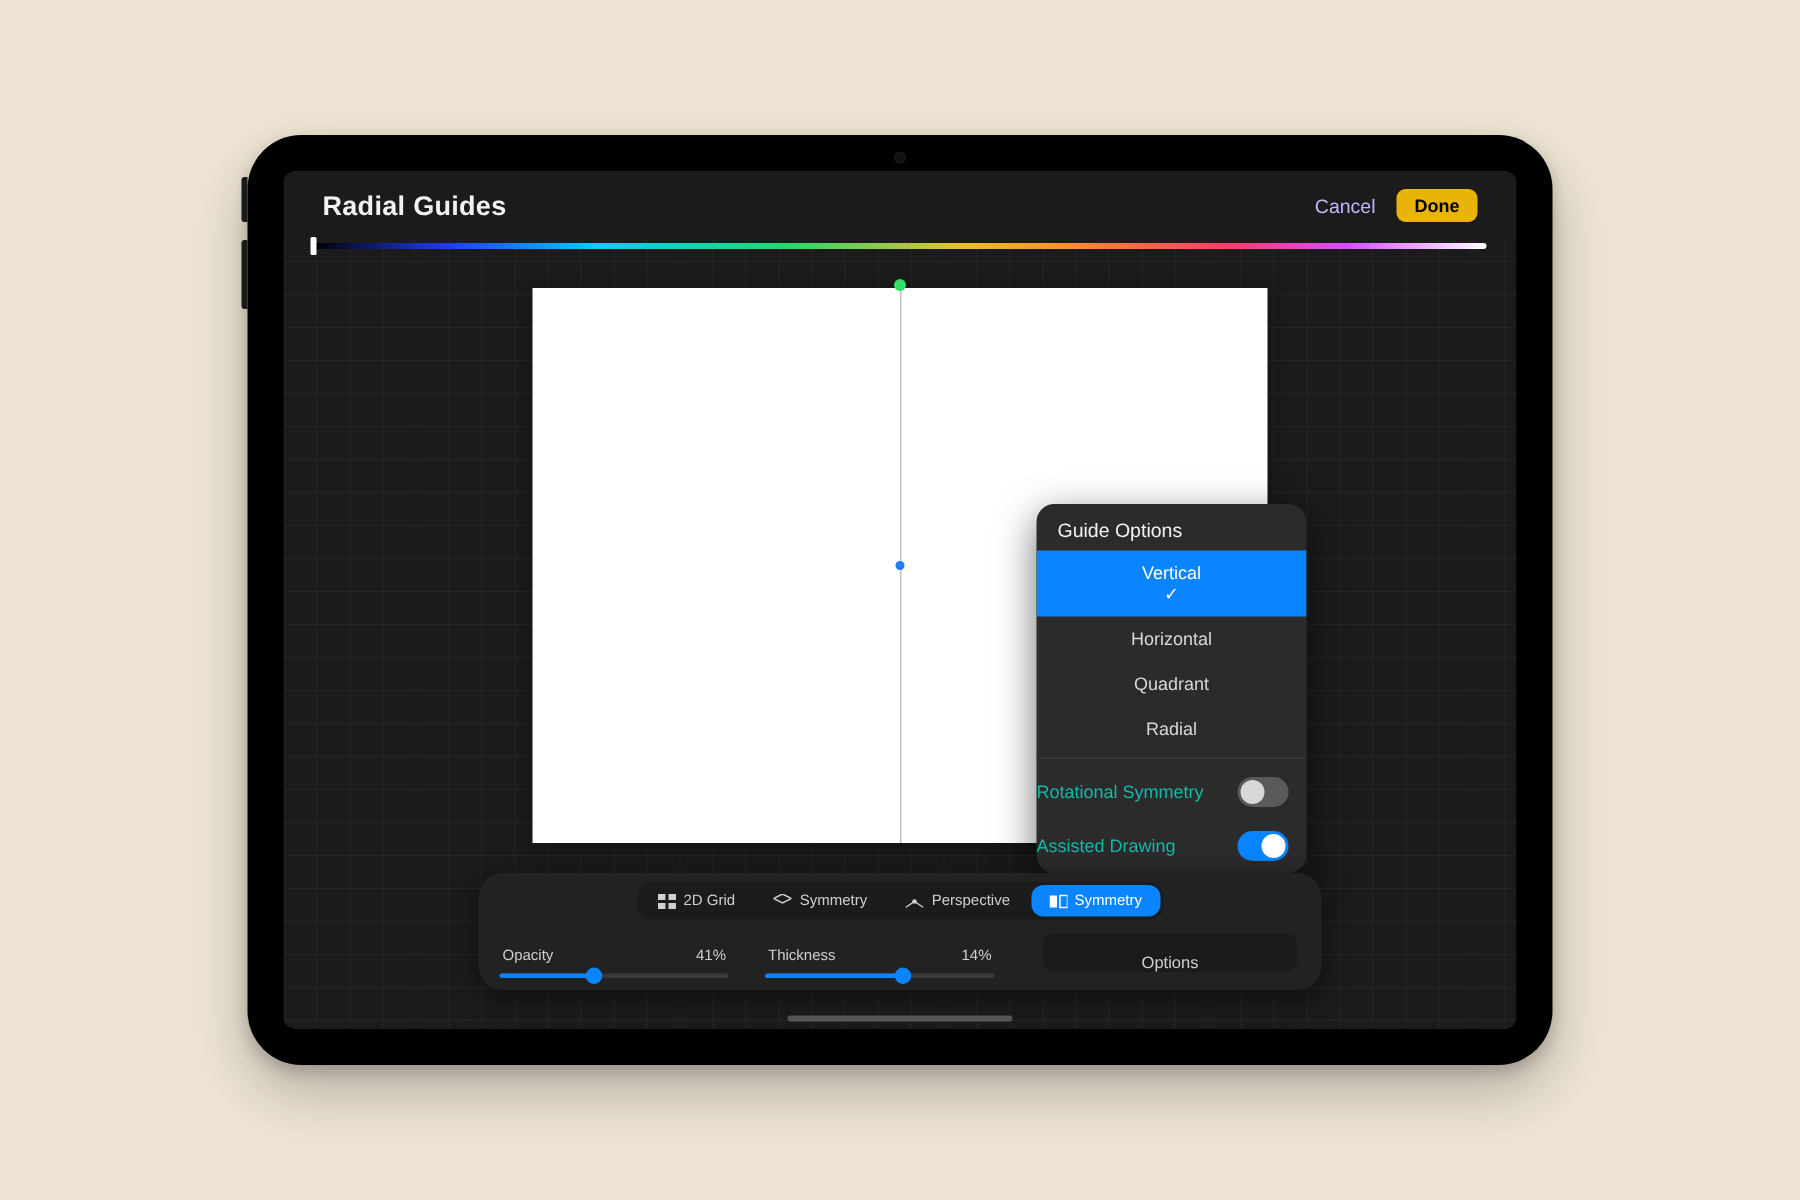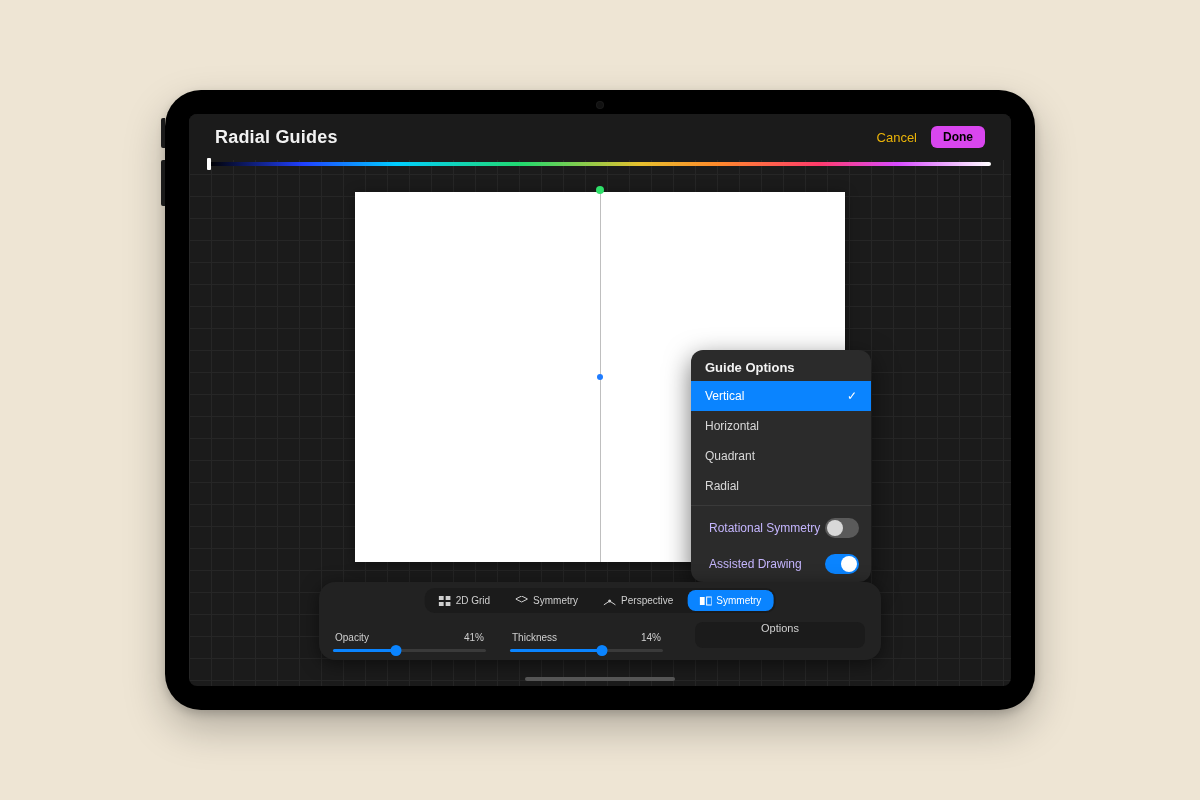--- a/index.html
+++ b/index.html
@@ -42,22 +42,22 @@
     position: absolute;
     top: 0; left: 0; right: 0;
     height: 46px;
     background: #1b1b1b;
     display: flex;
     align-items: center;
     padding: 0 26px;
   }
   .header .title { font-size: 18px; font-weight: 600; color: #f2f2f2; letter-spacing:.2px; }
   .header .spacer { flex: 1; }
-  .header .cancel { color: #eab308; font-size: 13px; margin-right: 14px; cursor: pointer; }
-  .header .done { background: #d946ef; color: #000; font-size: 12px; font-weight: 600; padding: 4px 12px; border-radius: 6px; cursor: pointer; }
+  .header .cancel { color: #c4b5fd; font-size: 13px; margin-right: 14px; cursor: pointer; }
+  .header .done { background: #eab308; color: #000; font-size: 12px; font-weight: 600; padding: 4px 12px; border-radius: 6px; cursor: pointer; }
 
   
   .hue-strip {
     position: absolute;
     top: 48px;
     left: 20px;
     right: 20px;
     height: 4px;
     border-radius: 2px;
     background: linear-gradient(90deg,#000 0%, #2040ff 12%, #00cfff 24%, #22d96e 40%, #e6c02e 55%, #ff8a2b 65%, #ff3b6b 78%, #d84bff 88%, #ffffff 100%);
@@ -135,48 +135,48 @@
   .options-btn {
     position:absolute;
     right: 16px;
     bottom: 12px;
     width: 170px;
     height: 26px;
     border-radius: 8px;
     background: #1b1b1b;
     color: #d0d0d0;
     font-size: 11px;
-    display:flex; align-items:flex-start; justify-content:center;
+    display:flex; align-items:flex-end; justify-content:center;
     cursor:pointer;
   }
 
   .home-indicator { position:absolute; bottom:5px; left:50%; transform:translateX(-50%); width:150px; height:4px; border-radius:2px; background:#555; }
 
   
   .popover {
     position:absolute;
     right: 140px;
     bottom: 104px;
     width: 180px;
     background: #2b2b2b;
     border-radius: 12px;
     box-shadow: 0 8px 26px rgba(0,0,0,.55);
     overflow: hidden;
     font-size: 12px;
   }
-  .popover .po-title { padding:10px 14px 6px; font-size:13px; font-weight:700; color:#f2f2f2; }
+  .popover .po-title { padding:10px 14px 6px; font-size:13px; font-weight:400; color:#f2f2f2; }
   .po-item {
     padding:8px 14px;
     color:#d8d8d8;
     cursor:pointer;
-    display:flex; justify-content:space-between; align-items:center;
+    display:flex; justify-content:space-between; align-items:center;flex-direction:column;
   }
   .po-item.selected { background:#0a84ff; color:#fff; }
   .po-sep { height:1px; background:#3a3a3a; margin:4px 0; }
-  .po-toggle-row { display:flex; justify-content:space-between; align-items:center; padding:8px 12px 8px 18px; color:#c4b5fd; }
+  .po-toggle-row { display:flex; justify-content:space-between; align-items:center; padding:8px 12px 8px 0; color:#14b8a6; }
   .toggle { width:34px; height:20px; border-radius:10px; background:#5a5a5a; position:relative; cursor:pointer; }
   .toggle .dot { position:absolute; top:2px; left:2px; width:16px; height:16px; border-radius:50%; background:#d8d8d8; transition:.15s; }
   .toggle.on { background:#0a84ff; }
   .toggle.on .dot { left:16px; background:#fff; }
   .check-icon { font-size:12px; }
 </style>
 </head>
 <body>
 
 <div class="device">

